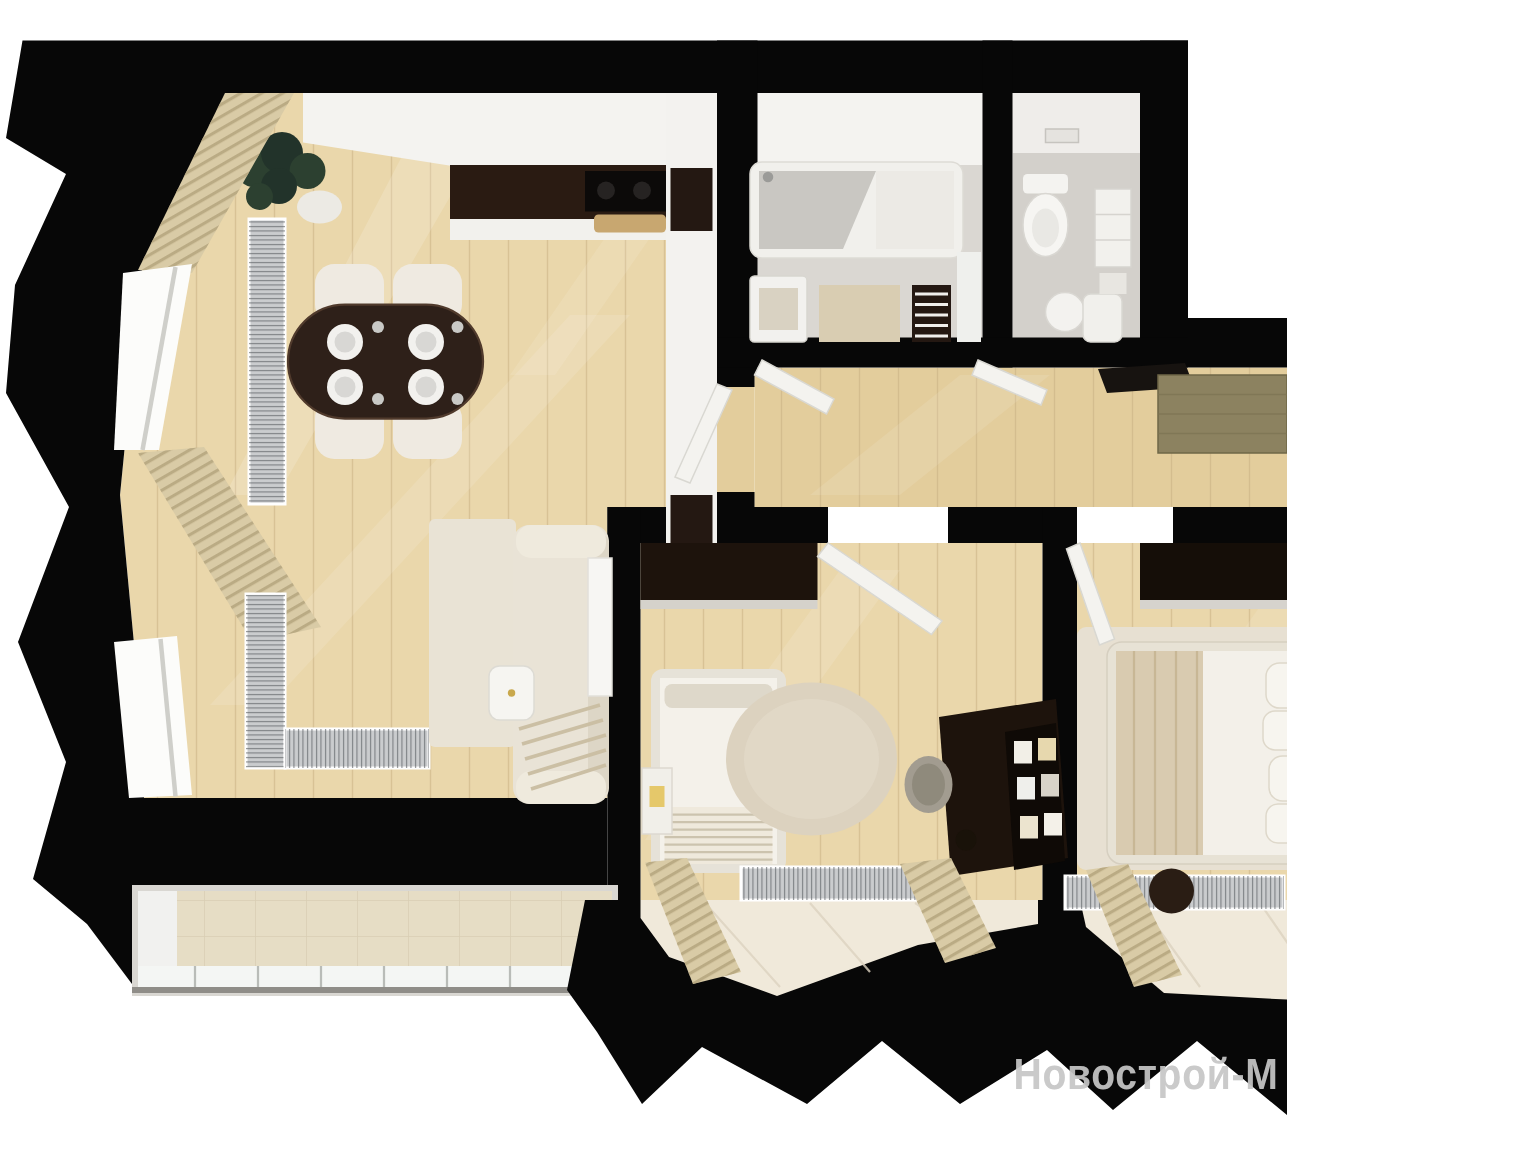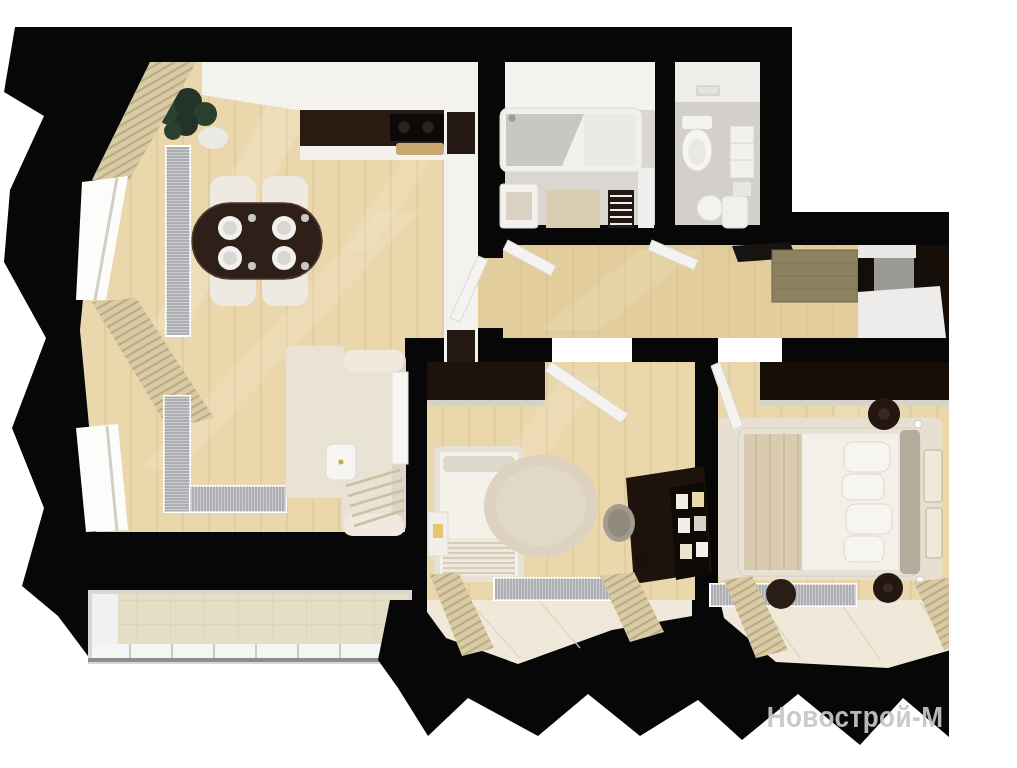--- a/index.html
+++ b/index.html
@@ -1,16 +1,16 @@
 <!DOCTYPE html>
 <html style="--wall: #070707; --wood: #ead7ab; --woodLine: #c9b183; --woodHall: #e3cd9c; --ceiling: #f4f3f0; --counterDark: #2a1b12; --darkFurniture: #1d130c; --chairWhite: #efeae1; --sofa: #e9e3d6; --rugCream: #e9e3d5; --rugRound: #dcd2bf; --rugSisal: #8c8260; --rugBedroom: #e7e0d2; --bathTile: #dad7d2; --wcTile: #d3d0cb; --balconyTile: #e6ddc5; --bayFloor: #f0e9da; --curtain: #d9cba6; --curtainStripe: #b3a37c; --radiator: #caccce; --radiatorLine: #606468; --doorWhite: #f4f3ef; --plant: #2c4030; --watermark: #c6c6c6;"><head>
 <meta charset="utf-8">
 <style>
   html,body{margin:0;padding:0;background:#ffffff;}
-  #stage{position:relative;width:949px;height:768px;background:#ffffff;overflow:hidden;
+  #stage{position:relative;width:858px;height:768px;background:#ffffff;overflow:hidden;
          font-family:"Liberation Sans",sans-serif;}
   svg{position:absolute;left:0;top:0;}
   .w{fill:var(--wall);}
   .wood{fill:var(--wood);}
   .woodHall{fill:var(--woodHall);}
   .plankline{stroke:var(--woodLine);stroke-width:1;opacity:.55;}
   .dark{fill:var(--darkFurniture);}
   .counter{fill:var(--counterDark);}
   .chair{fill:var(--chairWhite);}
   .curt{fill:var(--curtain);}

